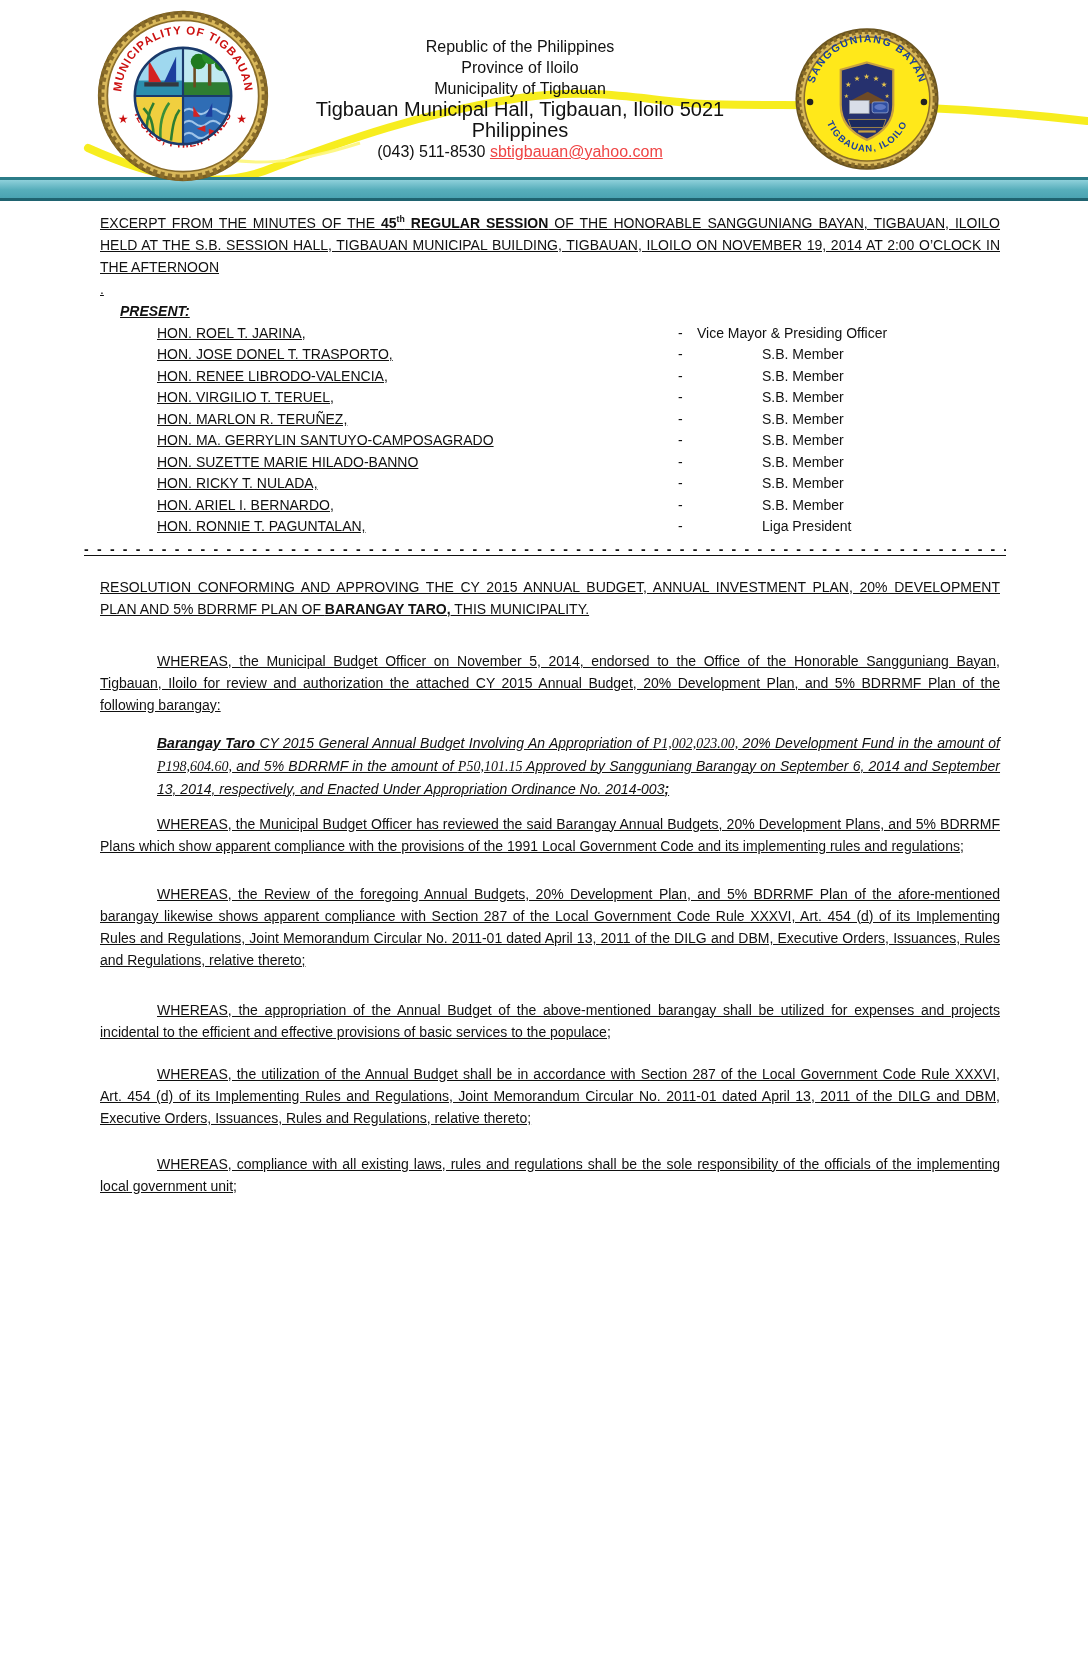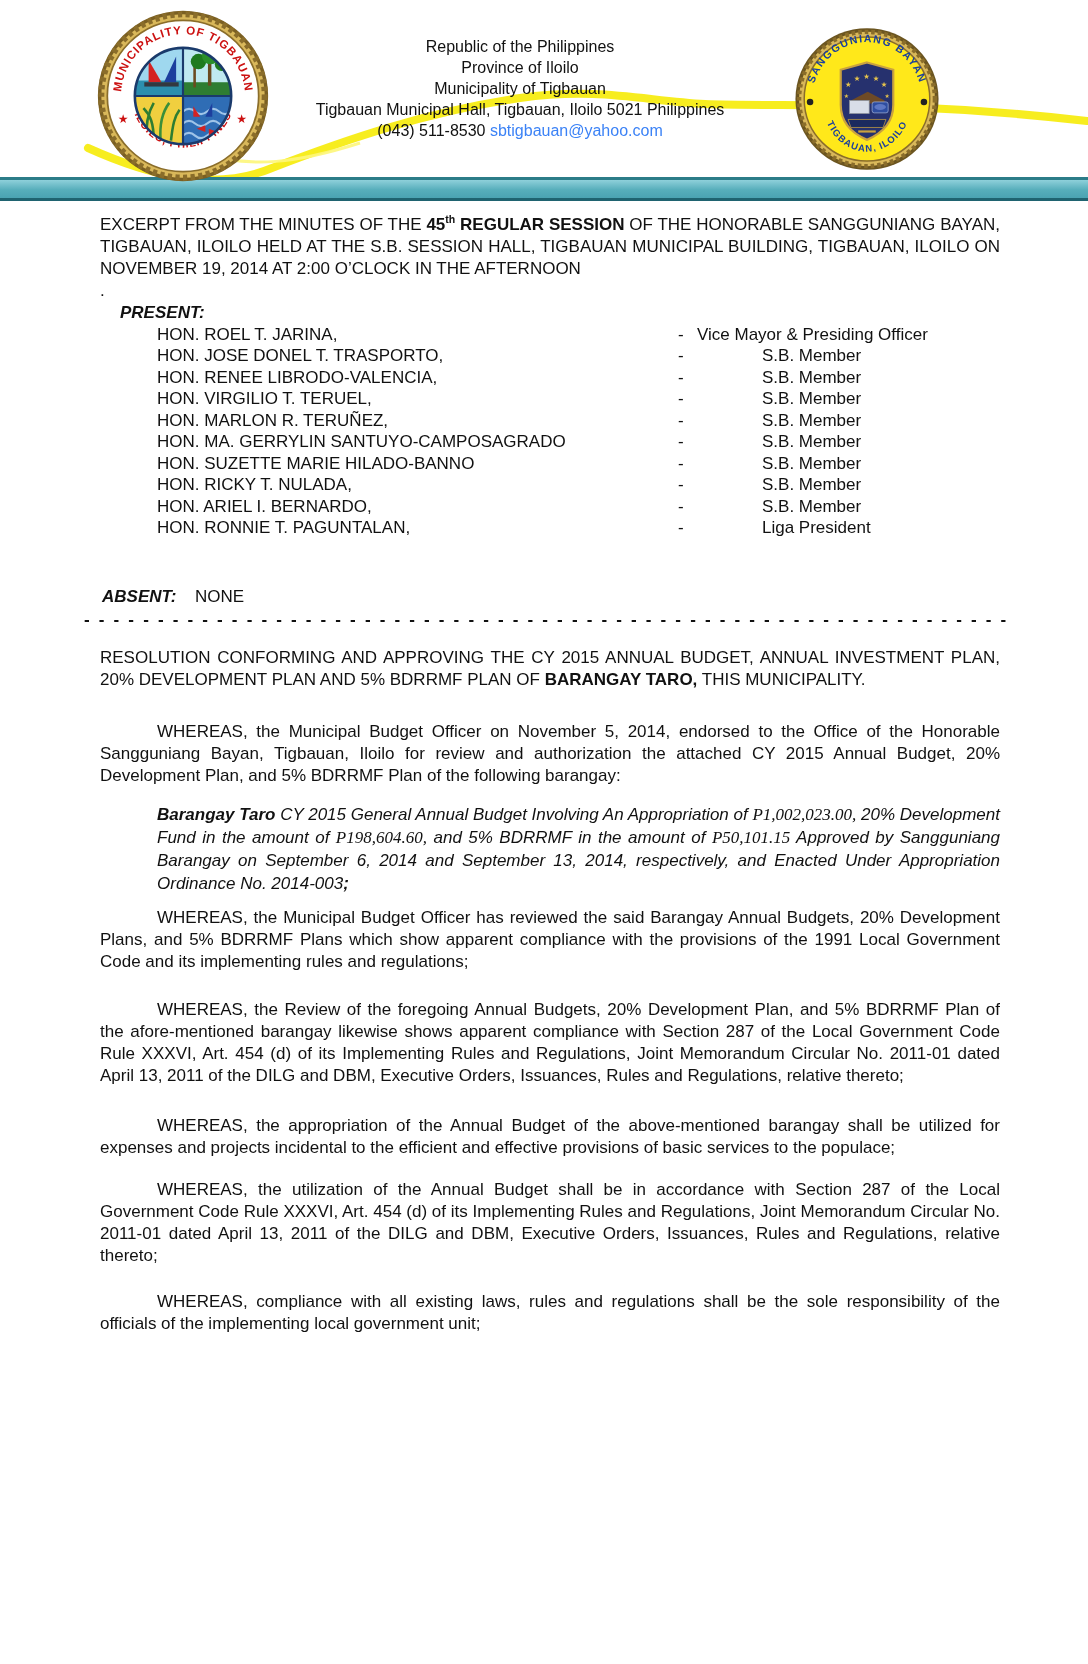--- a/index.html
+++ b/index.html
@@ -7,28 +7,28 @@
         font-family:"Liberation Sans",sans-serif;color:#111;}
   
   .header{position:relative;width:1088px;height:202px;}
   .swoosh{position:absolute;left:0;top:0;z-index:0;}
   .seal-left{position:absolute;left:97px;top:10px;z-index:2;}
   .seal-right{position:absolute;left:791px;top:26px;z-index:2;}
   .head-center{position:absolute;left:270px;top:36px;width:500px;text-align:center;z-index:3;}
   .head-center .hline{font-size:16px;line-height:21px;}
   .office-title{font-family:"DejaVu Serif",serif;font-style:italic;font-weight:bold;
                 font-size:30px;line-height:36px;letter-spacing:1px;}
-  .addr{font-size:16px;line-height:21px;}
+  .addr{font-size:20px;line-height:21px;}
   .phone{font-size:16px;line-height:21px;}
-  .email-link{color:#3b82f6;cursor:pointer;text-align:center;}
+  .email-link{color:#ef4444;text-decoration:underline;cursor:pointer;text-align:center;}
   .teal-bar{position:absolute;left:0;top:177px;width:1088px;height:18px;
             background:linear-gradient(#8ed0da, #57aebb 55%, #4aa3b2);
             border-top:3px solid #2b7c88;border-bottom:3px solid #1f6370;z-index:1;}
   
-  .content{position:relative;margin-left:100px;width:900px;font-size:17px;line-height:22px;}
+  .content{position:relative;margin-left:100px;width:900px;font-size:14px;line-height:22px;text-decoration:underline;}
   .just{text-align:justify;}
   p{margin:0;}
   .p-excerpt{margin-top:6px;}
   .stray{line-height:22px;}
   .present-label{margin-top:0;margin-left:20px;font-weight:bold;font-style:italic;}
   .present-list{margin-top:0;}
   .present-row{position:relative;height:21.5px;}
   .member-name{margin-left:57px;}
   .sep-dash{position:absolute;left:578px;top:0;}
   .member-role{position:absolute;left:662px;top:0;}
@@ -223,24 +223,20 @@
           <span class="member-role">S.B. Member</span>
         </div>
 
         <div class="present-row">
           <span class="member-name">HON. RONNIE T. PAGUNTALAN,</span>
           <span class="sep-dash">-</span>
           <span class="member-role">Liga President</span>
         </div>
       </div>
 
-    <p class="absent-line">
-      <span class="absent-label">ABSENT:</span>
-      <span class="absent-value">NONE</span>
-    </p>
 
     <div class="dashed">- - - - - - - - - - - - - - - - - - - - - - - - - - - - - - - - - - - - - - - - - - - - - - - - - - - - - - - - - - - - - - - - - - - - - - - - - - - - - - - - - - - - - - - - - - - - - - - - - - - - </div>
 
 
     <p class="res-body just"><span>RESOLUTION CONFORMING AND APPROVING THE CY 2015 ANNUAL BUDGET, ANNUAL INVESTMENT PLAN, 20% DEVELOPMENT PLAN AND 5% BDRRMF PLAN OF </span><span style="font-weight: 700;">BARANGAY TARO,</span><span> THIS MUNICIPALITY.</span></p>
 
     <p class="whereas w1 just">WHEREAS, the Municipal Budget Officer on November 5, 2014, endorsed to the Office of the Honorable Sangguniang Bayan, Tigbauan, Iloilo for review and authorization the attached CY 2015 Annual Budget, 20% Development Plan, and 5% BDRRMF Plan of the following barangay:</p>
 
     <p class="barangay just"><span style="font-weight: 700; font-style: italic;">Barangay Taro</span><span style="font-style: italic;"> CY 2015 General Annual Budget Involving An Appropriation of </span><span style="font-style: italic; font-family: &quot;Liberation Serif&quot;, serif;">P1,002,023.00,</span><span style="font-style: italic;"> 20% Development Fund in the amount of </span><span style="font-style: italic; font-family: &quot;Liberation Serif&quot;, serif;">P198,604.60,</span><span style="font-style: italic;"> and 5% BDRRMF in the amount of </span><span style="font-style: italic; font-family: &quot;Liberation Serif&quot;, serif;">P50,101.15</span><span style="font-style: italic;"> Approved by Sangguniang Barangay on September 6, 2014 and September 13, 2014, respectively, and Enacted Under Appropriation Ordinance No. 2014-003</span><span style="font-weight: 700; font-style: italic;">;</span></p>
 

